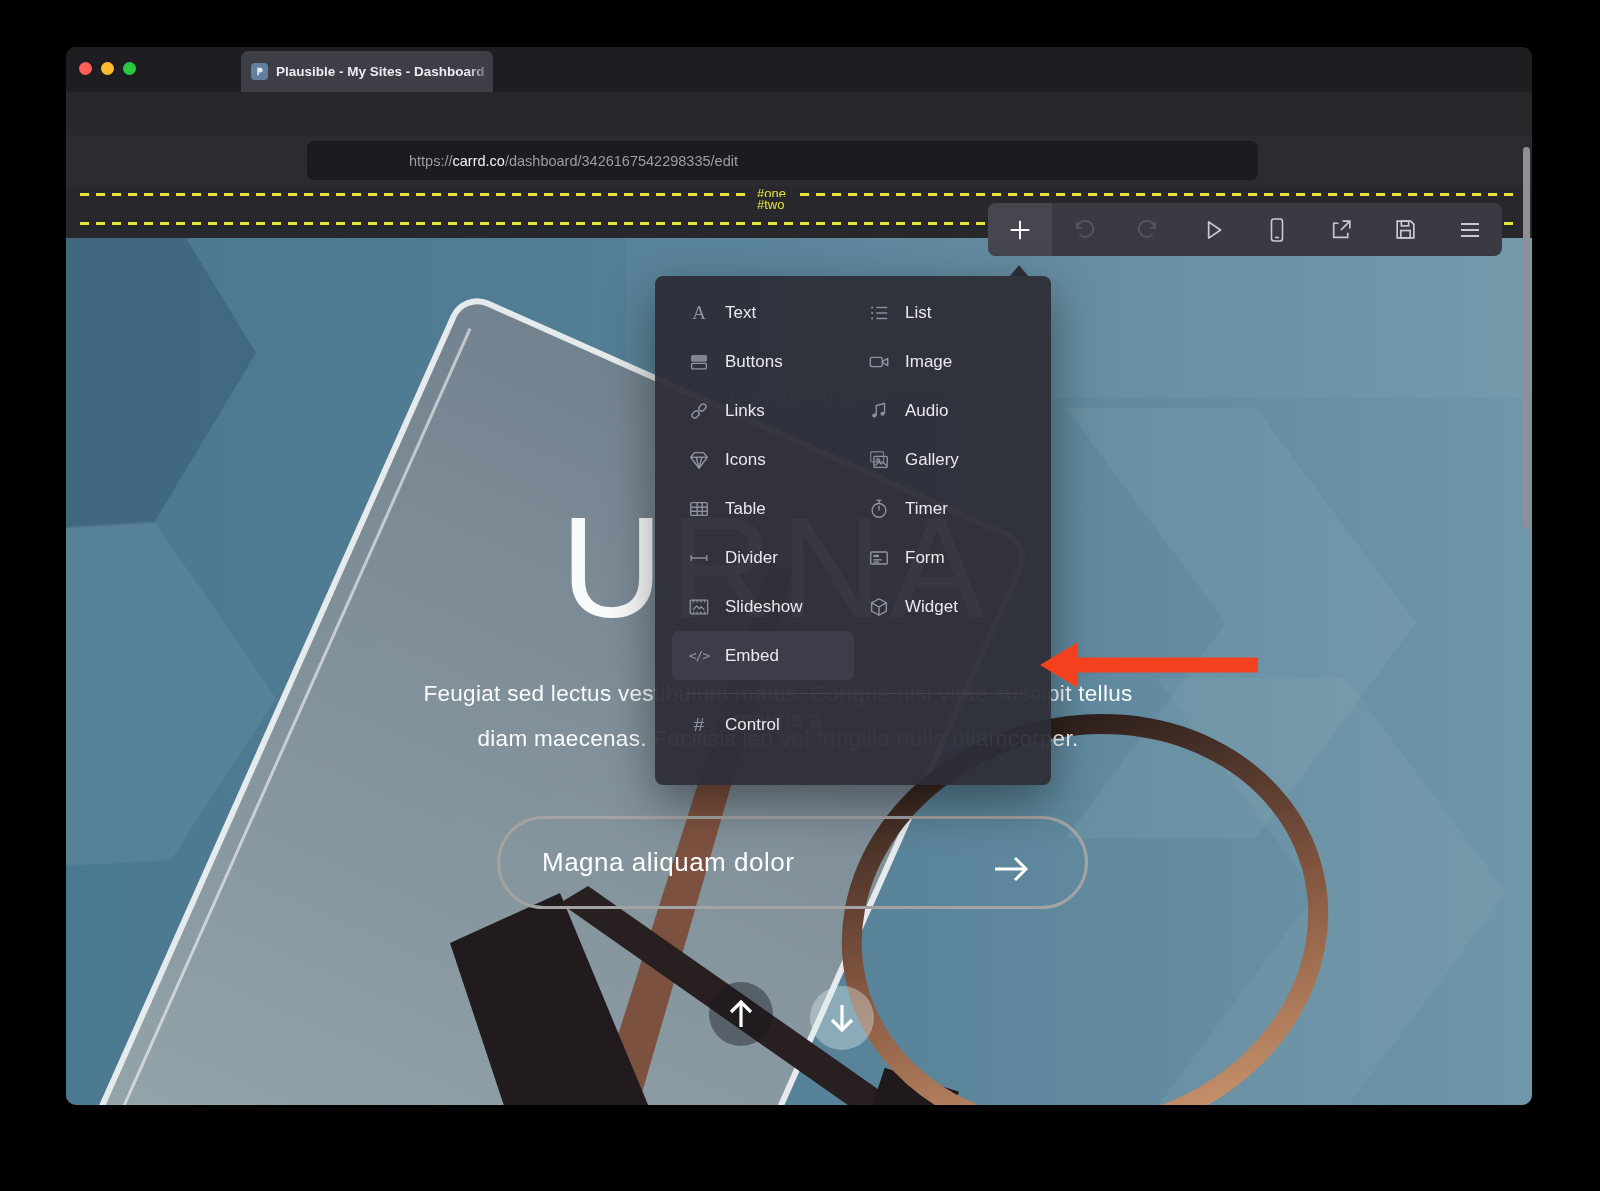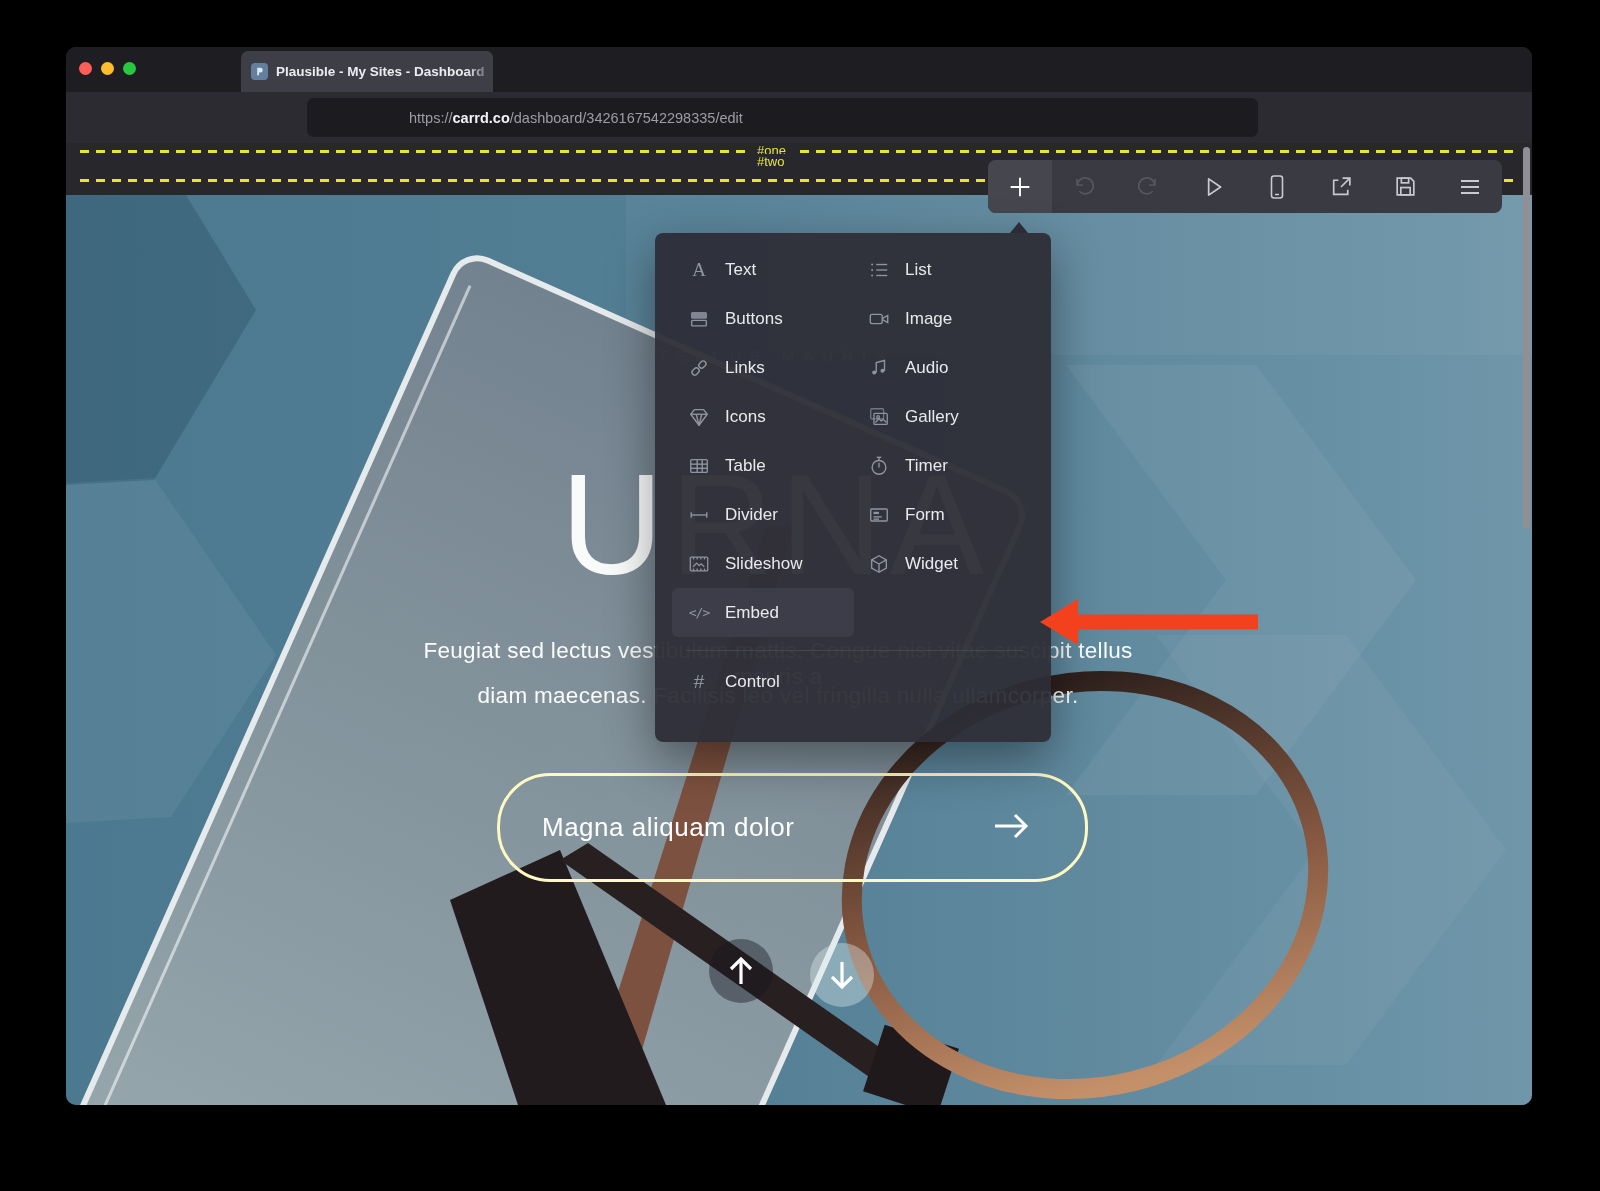--- a/index.html
+++ b/index.html
@@ -12,42 +12,42 @@
   .lights{position:absolute;left:13px;top:15px;display:flex;gap:9px;}
   .light{width:13px;height:13px;border-radius:50%;}
   .light.red{background:#ff5f57}.light.yellow{background:#febc2e}.light.green{background:#28c840}
   .tab{position:absolute;left:175px;top:4px;width:252px;height:41px;background:#3e3e47;
     border-radius:7px 7px 0 0;display:flex;align-items:center;padding:0 10px;box-sizing:border-box;overflow:hidden;}
   .tab::after{content:"";position:absolute;right:0;top:0;bottom:0;width:26px;
     background:linear-gradient(90deg,rgba(62,62,71,0),#3e3e47);}
   .favicon{width:17px;height:17px;border-radius:4px;background:#647f9e;flex:0 0 auto;
     display:flex;align-items:center;justify-content:center;margin-right:8px;}
   .tab-title{color:#ececf0;font-size:13.5px;font-weight:700;white-space:nowrap;}
-  .urlrow{height:51px;background:#2b2b31;position:relative;}
+  .urlrow{height:51px;background:#2b2b31;position:relative;margin-top:43px;}
   .urlfield{position:absolute;left:241px;top:6px;width:951px;height:39px;background:#1b1b20;
     border-radius:7px;display:flex;align-items:center;padding-left:102px;box-sizing:border-box;
     font-size:14.5px;color:#9d9da4;}
-  .urlfield b{color:#f2f2f5;font-weight:700;}
+  .urlfield b{color:#f2f2f5;font-weight:400;}
   
   .content{position:relative;height:962px;background:#28282c;overflow:hidden;}
   .guide-line{position:absolute;left:14px;width:1438px;height:3px;z-index:2;
     background:repeating-linear-gradient(90deg,#e6e33c 0 9px,transparent 9px 16px);}
   .guide-label{position:absolute;z-index:3;background:#28282c;color:#e6e33c;font-size:13px;
     padding:0 7px;line-height:16px;}
   .photo{position:absolute;left:0;top:52px;width:1466px;height:910px;z-index:1;}
   
   .hero{position:absolute;left:0;top:52px;width:1466px;height:910px;z-index:2;color:#fff;}
   .subtitle{position:absolute;left:310px;top:152px;width:800px;text-align:center;
     font-size:15px;letter-spacing:9px;opacity:.5;font-weight:400;}
   .title{position:absolute;left:110px;top:248px;width:1200px;text-align:center;
     font-size:142px;font-weight:100;letter-spacing:7px;opacity:.96;}
   .para{position:absolute;left:332px;width:760px;text-align:center;font-size:22.5px;
     font-weight:300;letter-spacing:.3px;opacity:.97;}
   .para.l1{top:443px;} .para.l2{top:488px;}
-  .cta{position:absolute;left:431px;top:578px;width:591px;height:109px;border:3px solid #fef9c3;
+  .cta{position:absolute;left:431px;top:578px;width:591px;height:93px;border:3px solid #a3a3a3;
     border-radius:53px;box-sizing:border-box;display:flex;align-items:center;cursor:pointer;}
   .cta-label{margin-left:42px;font-size:26px;font-weight:300;letter-spacing:.5px;}
   .cta-arrow{position:absolute;right:52px;top:30px;}
   .navbtn{position:absolute;width:64px;height:64px;border-radius:50%;display:flex;
     align-items:center;justify-content:center;cursor:pointer;}
   .navbtn.up{left:643px;top:744px;background:rgba(22,22,28,.42);}
   .navbtn.down{left:744px;top:748px;background:rgba(224,238,240,.38);}
   
   .toolbar{position:absolute;left:922px;top:17px;width:514px;height:53px;background:#3a3a43;
     border-radius:8px;display:flex;z-index:5;}

